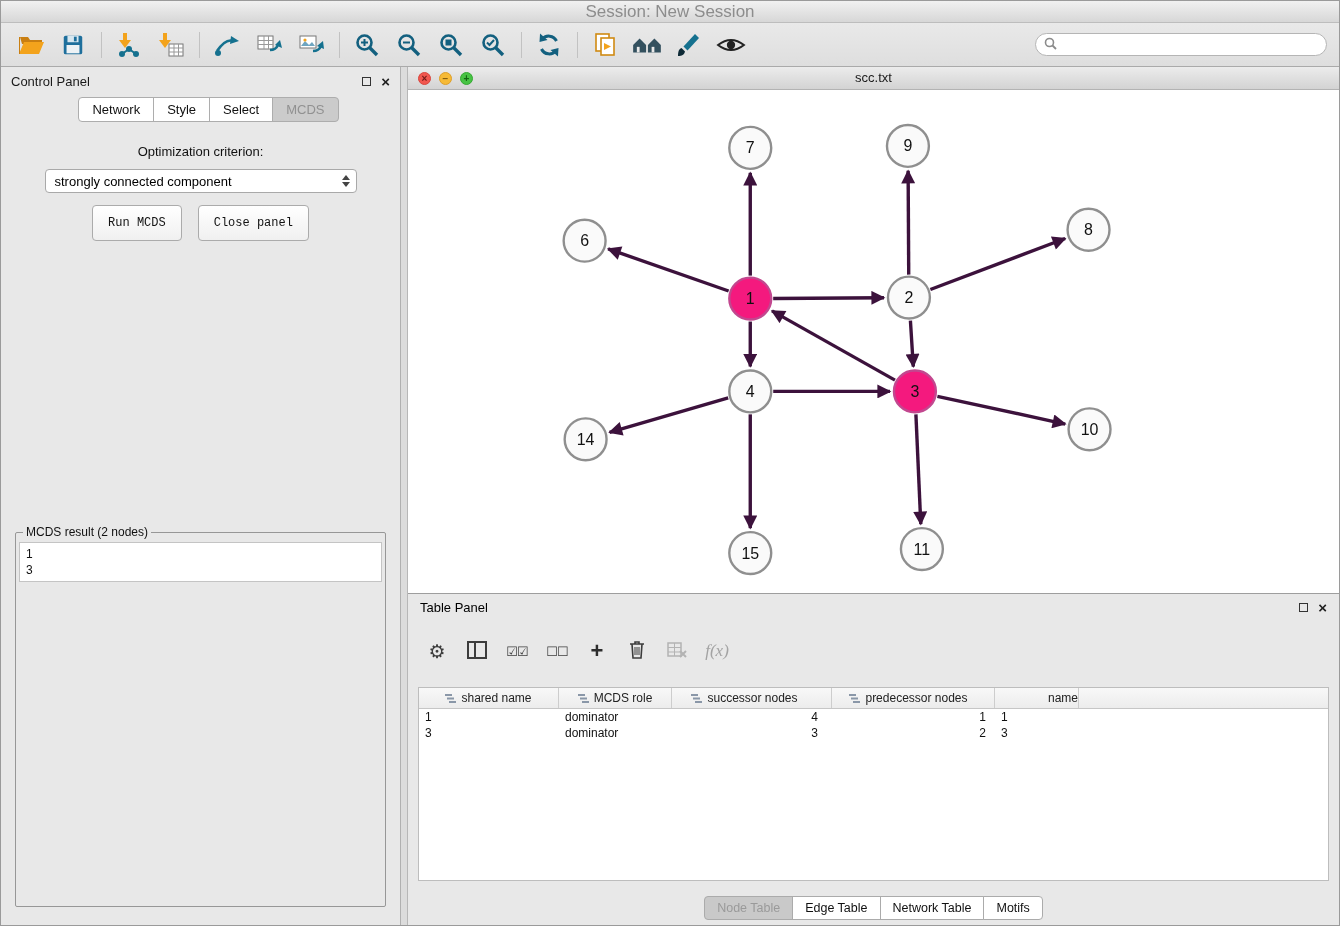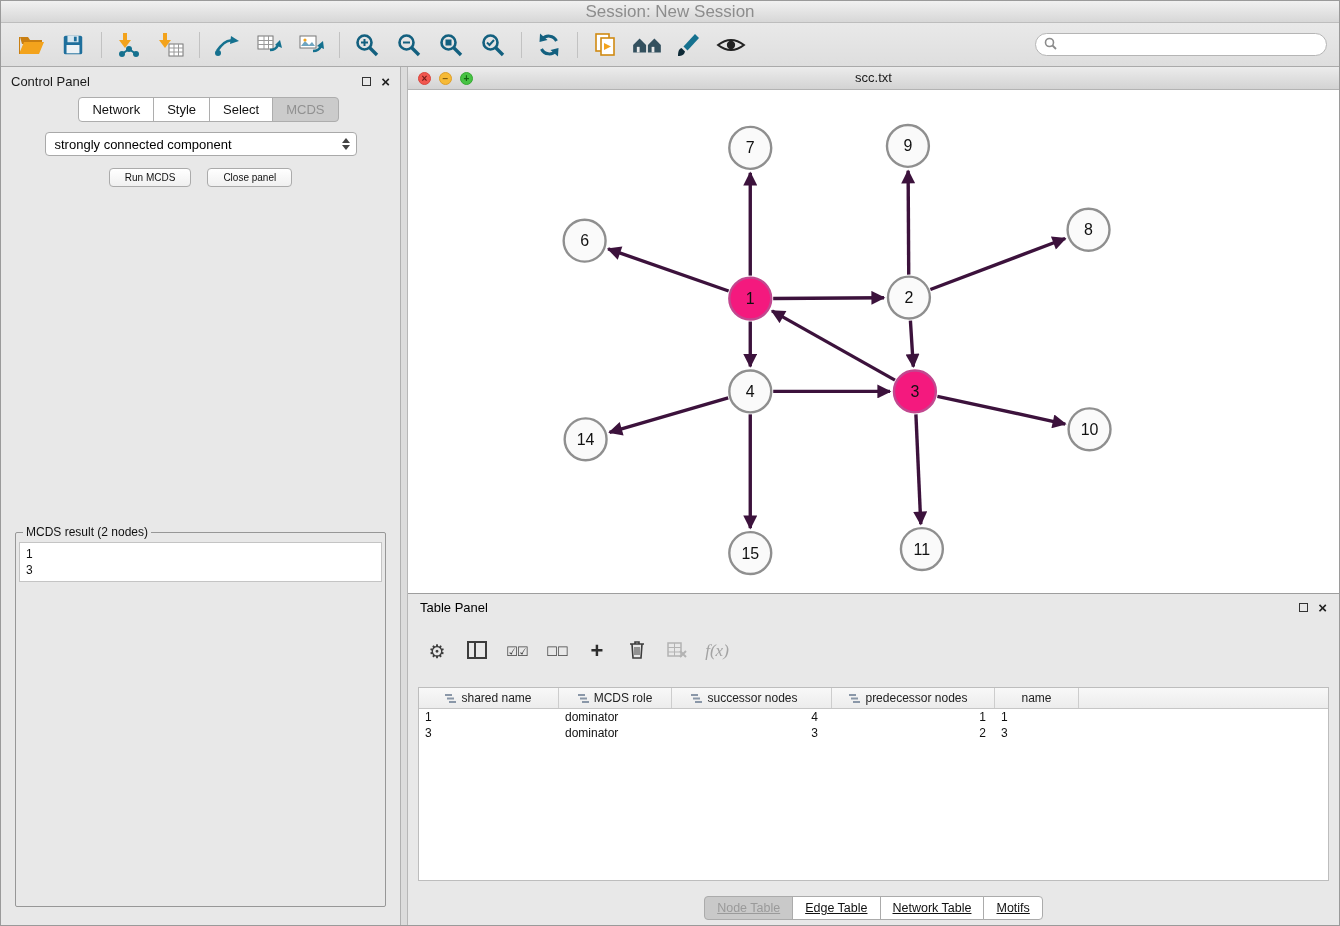--- a/index.html
+++ b/index.html
@@ -63,22 +63,22 @@
   .dropdown {
     margin:10px auto 0; width:312px; height:24px; background:#fff;
     border:1px solid #a9a9a9; border-radius:4px; display:flex; align-items:center;
     padding:0 6px 0 9px; font-size:13px; cursor:pointer;
   }
   .stepper { margin-left:auto; display:flex; flex-direction:column; align-items:center; }
   .stepper .up { width:0; height:0; border-left:4px solid transparent; border-right:4px solid transparent; border-bottom:5px solid #444; }
   .stepper .dn { width:0; height:0; border-left:4px solid transparent; border-right:4px solid transparent; border-top:5px solid #444; margin-top:2px; }
   .btn-row { display:flex; justify-content:center; gap:16px; margin-top:12px; }
   .btn {
-    font-family:Liberation Sans, sans-serif;
-    font-size:10px; padding:3px 15px; background:linear-gradient(#ffffff,#f0f0f0);
+    font-family:Liberation Mono, monospace;
+    font-size:12px; padding:10px 15px; background:linear-gradient(#ffffff,#f0f0f0);
     border:1px solid #ababab; border-radius:4px; cursor:pointer; color:#111;
   }
   fieldset.result-box {
     margin-top:auto; margin-bottom:18px; height:382px;
     border:1px solid #979797; border-radius:2px; padding:3px;
     display:flex; flex-direction:column;
   }
   fieldset.result-box legend { font-size:12px; padding:0 3px; margin-left:4px; color:#111; }
   .result-area {
     flex:1; background:#fff; border:1px solid #c4c4c4; overflow:auto;
@@ -119,25 +119,25 @@
   }
   .thead { display:flex; flex:0 0 20px; background:linear-gradient(#f8f8f8,#ececec); border-bottom:1px solid #c6c6c6; }
   .th {
     display:flex; align-items:center; justify-content:center; gap:5px;
     font-size:12px; color:#222; border-right:1px solid #cdcdcd; height:20px; cursor:pointer;
   }
   .th svg { flex:0 0 auto; }
   .tr { display:flex; height:16px; font-size:12px; color:#111; }
   .td { padding:1px 6px; overflow:hidden; white-space:nowrap; }
   .c0 { width:140px; } .c1 { width:113px; } .c2 { width:160px; text-align:right; padding-right:14px; }
-  .c3 { width:163px; text-align:right; padding-right:9px; } .c4 { width:84px; } .cf { flex:1; border-right:none; }
+  .c3 { width:163px; text-align:right; padding-right:9px; } .c4 { width:84px;justify-content:flex-end; } .cf { flex:1; border-right:none; }
   .tp-tabs { flex:0 0 34px; display:flex; align-items:center; justify-content:center; }
   .tp-tab {
     padding:4px 12px; font-size:12.5px; background:#fff; border:1px solid #ababab;
-    margin-left:-1px; cursor:pointer; color:#111;text-decoration:underline;
+    margin-left:-1px; cursor:pointer; color:#111;
   }
   .tp-tab:first-child { border-radius:4px 0 0 4px; margin-left:0; }
   .tp-tab:last-child { border-radius:0 4px 4px 0; }
   .tp-tab.active { background:#c9c9c9; color:#9a9a9a; }
   
   .statusbar {
     height:33px; flex:0 0 33px; background:#e3e3e3; border-top:1px solid #b3b3b3;
     display:flex; align-items:center; padding:0 8px;
   }
   .status-btn {
@@ -334,20 +334,21 @@
           <span class="close-x">×</span>
         </span>
       </div>
       <div class="cp-tabs">
         <div class="cp-tab">Network</div>
         <div class="cp-tab">Style</div>
         <div class="cp-tab">Select</div>
         <div class="cp-tab active">MCDS</div>
       </div>
       <div class="cp-body">
+        <div class="opt-label">Optimization criterion:</div>
         <div class="dropdown">
           <span>strongly connected component</span>
           <span class="stepper">
               <i class="up"></i>
               <i class="dn"></i>
             </span>
         </div>
         <div class="btn-row">
           <button class="btn">Run MCDS</button>
           <button class="btn">Close panel</button>

